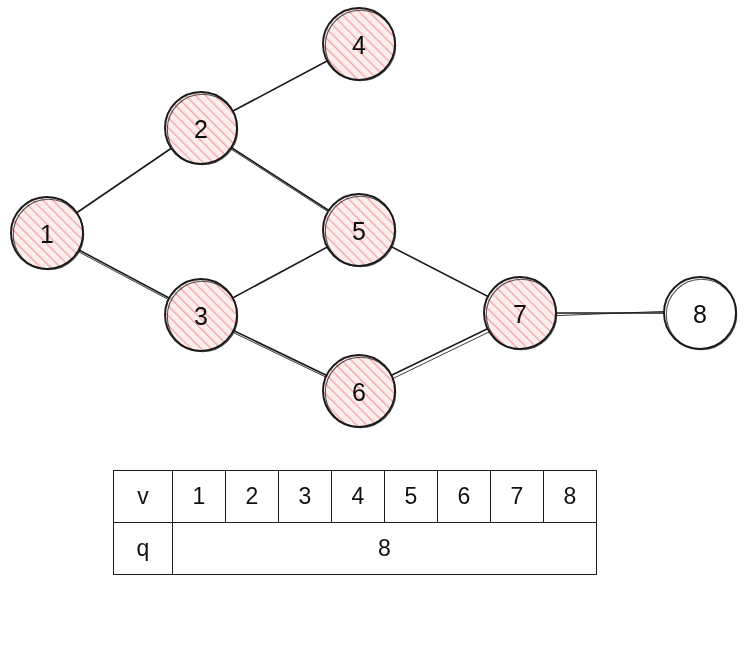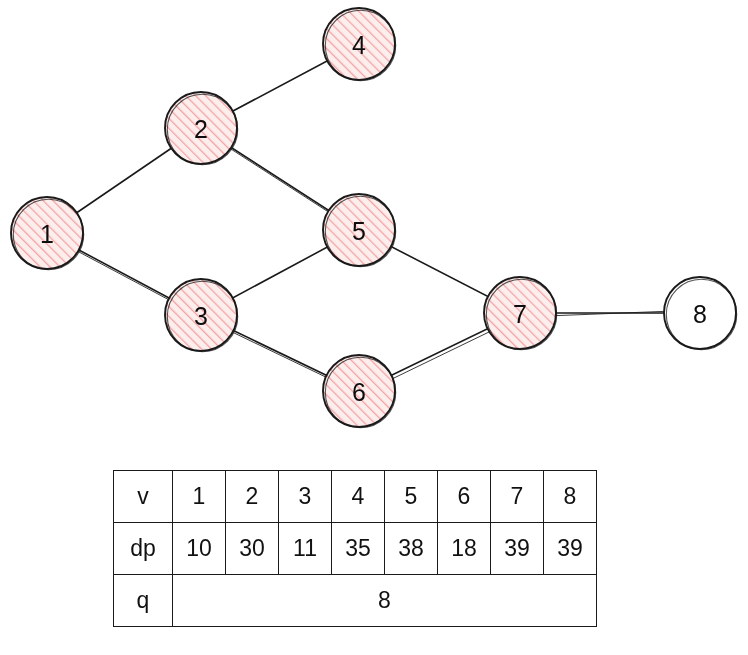--- a/index.html
+++ b/index.html
@@ -212,30 +212,19 @@
         <td class="datacell">1</td>
         <td class="datacell">2</td>
         <td class="datacell">3</td>
         <td class="datacell">4</td>
         <td class="datacell">5</td>
         <td class="datacell">6</td>
         <td class="datacell">7</td>
         <td class="datacell">8</td>
       </tr>
       <tr>
-        <td class="rowhead dpcell">dp</td>
-        <td class="datacell dpcell">10</td>
-        <td class="datacell dpcell">30</td>
-        <td class="datacell dpcell">11</td>
-        <td class="datacell dpcell">35</td>
-        <td class="datacell dpcell">38</td>
-        <td class="datacell dpcell">18</td>
-        <td class="datacell dpcell">39</td>
-        <td class="datacell dpcell">39</td>
-      </tr>
-      <tr>
         <td class="rowhead">q</td>
         <td class="qcell" colspan="8">8</td>
       </tr>
     </tbody>
   </table>
 
 </div>
 
 </body></html>

